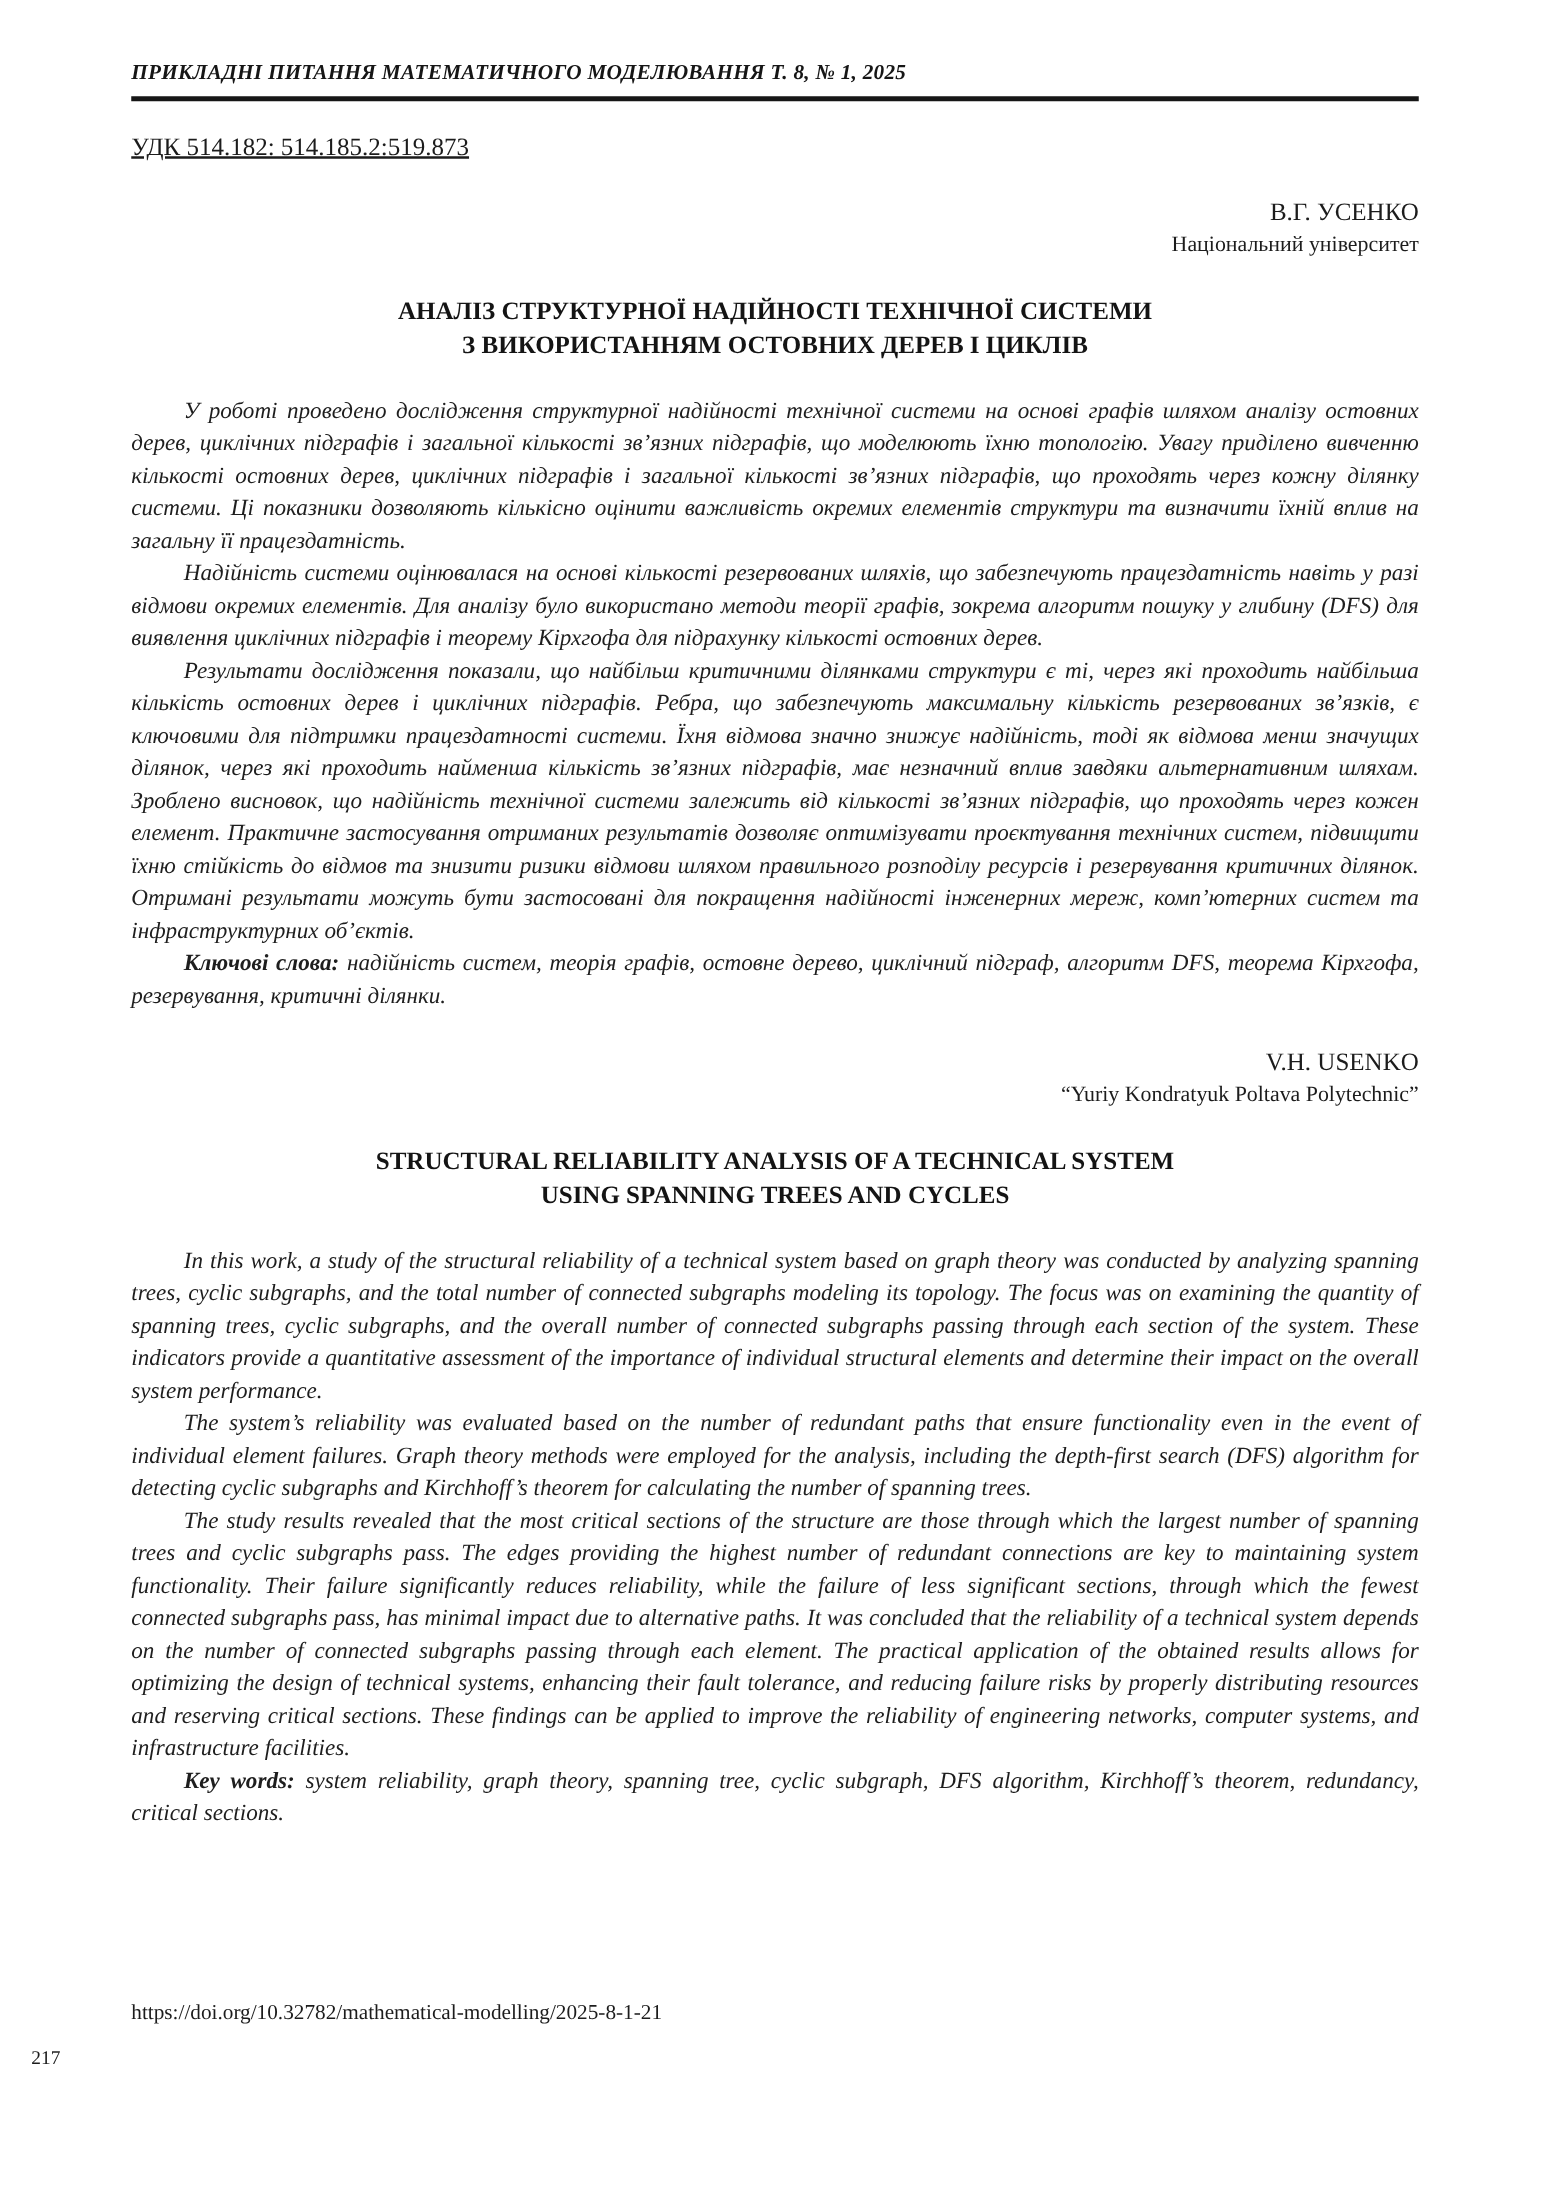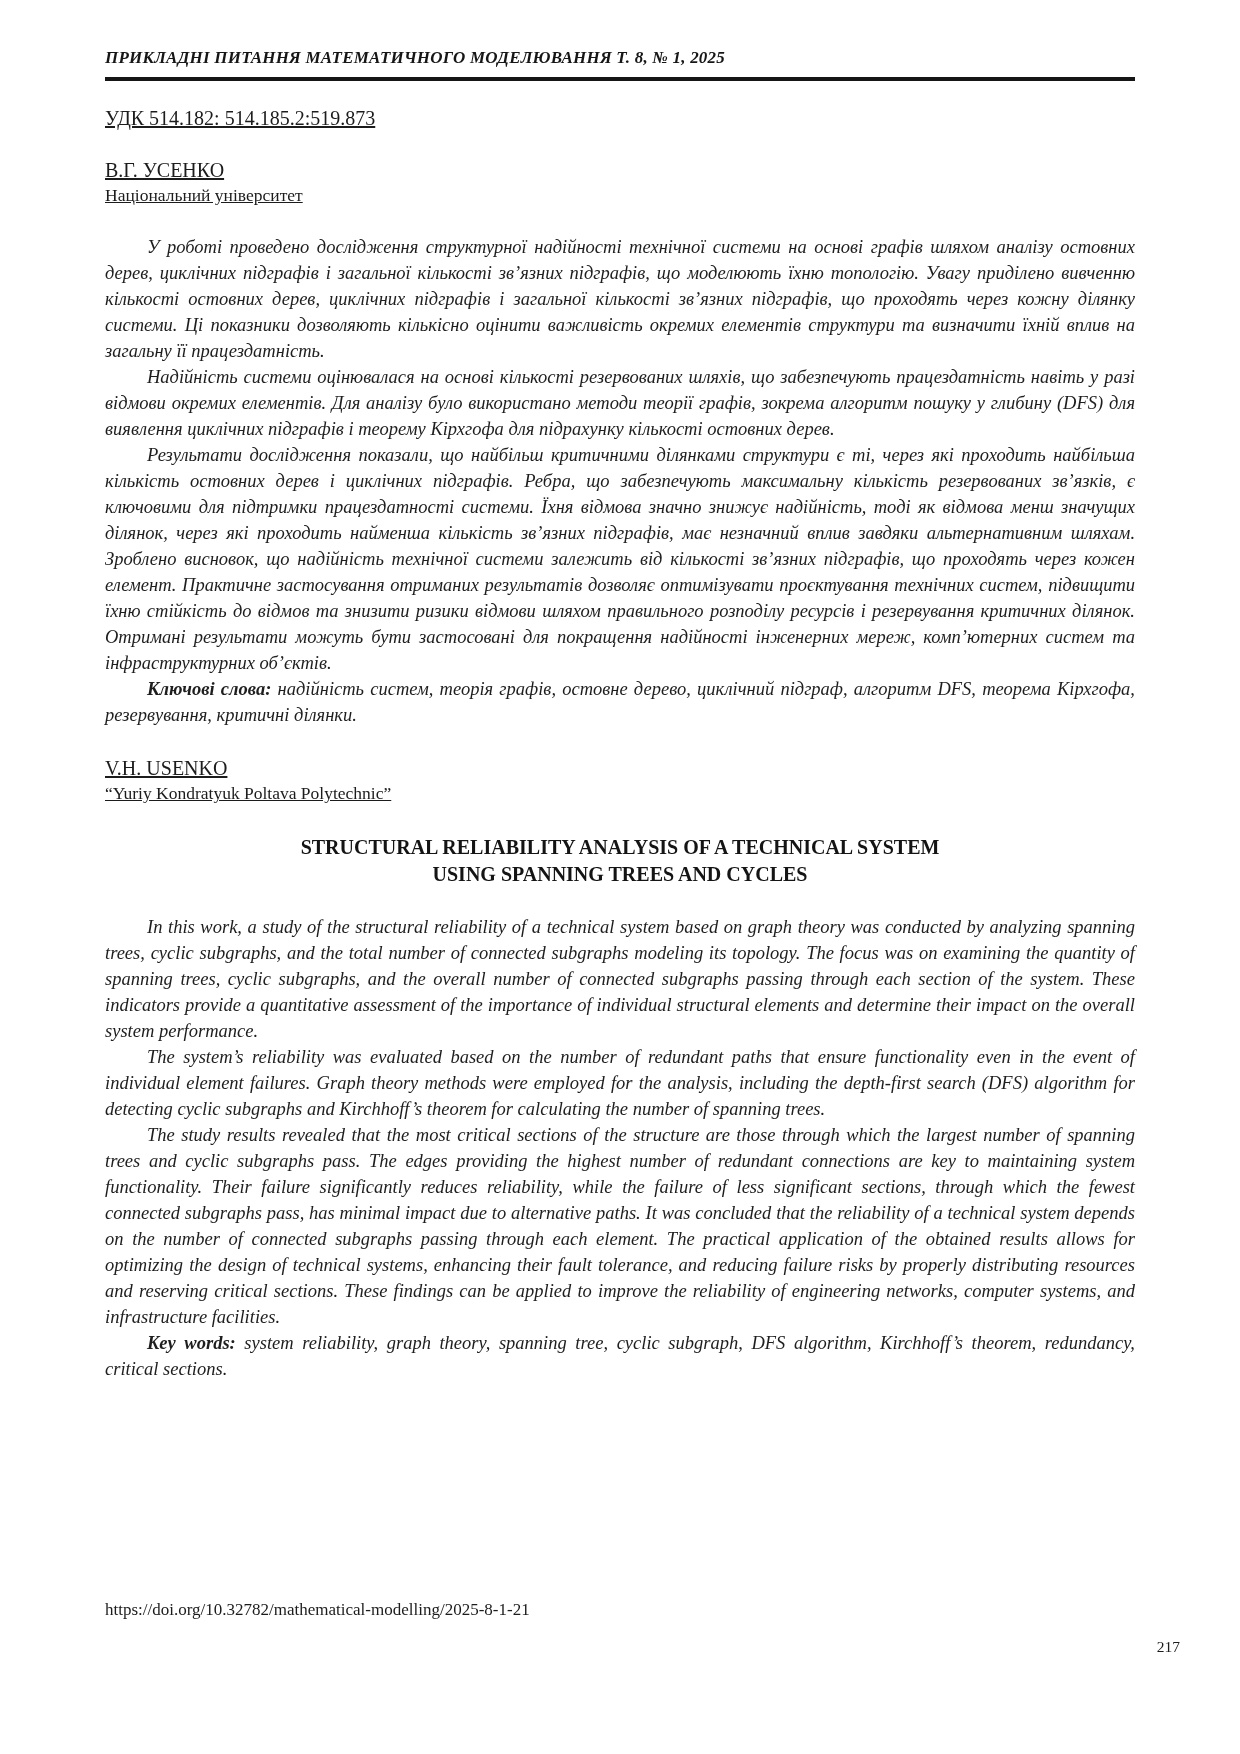--- a/index.html
+++ b/index.html
@@ -34,23 +34,23 @@
     margin-top: 9px;
     width: 100%;
     height: 0;
   }
   .udc {
     margin-top: 26px;
     font-size: 20px;
     text-decoration: underline;
   }
   .author-block {
+    text-align: right;
     margin-top: 28px;
     line-height: 25px;
-    text-decoration: underline;
   }
   .author-name {
     font-size: 20px;
   }
   .affil {
     font-size: 17.5px;
   }
   h1.title {
     margin: 28px 0 0 0;
     text-align: center;
@@ -80,41 +80,46 @@
     top: 1600px;
     font-size: 17px;
     color: #1c1c1c;
     text-decoration: none;
   }
   .footer-page-num {
     position: absolute;
     left: 0;
     top: 1638px;
     width: 1180px;
-    text-align: right;
+    text-align: left;
     font-size: 15.5px;
+    padding-left: 25px;
   }
 </style>
 </head>
 <body>
 
 <div class="page">
 
   <header>
     <div class="journal-line">ПРИКЛАДНІ ПИТАННЯ МАТЕМАТИЧНОГО МОДЕЛЮВАННЯ Т. 8, № 1, 2025</div>
     <div class="rule"></div>
   </header>
 
   <div class="udc">УДК 514.182: 514.185.2:519.873</div>
 
   <div class="author-block">
     <div class="author-name">В.Г. УСЕНКО</div>
     <div class="affil">Національний університет</div>
   </div>
 
+  <h1 class="title">
+    <span>АНАЛІЗ СТРУКТУРНОЇ НАДІЙНОСТІ ТЕХНІЧНОЇ СИСТЕМИ</span><br>
+    <span>З ВИКОРИСТАННЯМ ОСТОВНИХ ДЕРЕВ І ЦИКЛІВ</span>
+  </h1>
 
   <section class="abstract">
     <p>У роботі проведено дослідження структурної надійності технічної системи на основі графів шляхом аналізу остовних дерев, циклічних підграфів і загальної кількості зв’язних підграфів, що моделюють їхню топологію. Увагу приділено вивченню кількості остовних дерев, циклічних підграфів і загальної кількості зв’язних підграфів, що проходять через кожну ділянку системи. Ці показники дозволяють кількісно оцінити важливість окремих елементів структури та визначити їхній вплив на загальну її працездатність.</p>
     <p>Надійність системи оцінювалася на основі кількості резервованих шляхів, що забезпечують працездатність навіть у разі відмови окремих елементів. Для аналізу було використано методи теорії графів, зокрема алгоритм пошуку у глибину (DFS) для виявлення циклічних підграфів і теорему Кірхгофа для підрахунку кількості остовних дерев.</p>
     <p>Результати дослідження показали, що найбільш критичними ділянками структури є ті, через які проходить найбільша кількість остовних дерев і циклічних підграфів. Ребра, що забезпечують максимальну кількість резервованих зв’язків, є ключовими для підтримки працездатності системи. Їхня відмова значно знижує надійність, тоді як відмова менш значущих ділянок, через які проходить найменша кількість зв’язних підграфів, має незначний вплив завдяки альтернативним шляхам. Зроблено висновок, що надійність технічної системи залежить від кількості зв’язних підграфів, що проходять через кожен елемент. Практичне застосування отриманих результатів дозволяє оптимізувати проєктування технічних систем, підвищити їхню стійкість до відмов та знизити ризики відмови шляхом правильного розподілу ресурсів і резервування критичних ділянок. Отримані результати можуть бути застосовані для покращення надійності інженерних мереж, комп’ютерних систем та інфраструктурних об’єктів.</p>
     <p>
       <span class="kw-label">Ключові слова:</span><span> надійність систем, теорія графів, остовне дерево, циклічний підграф, алгоритм DFS, теорема Кірхгофа, резервування, критичні ділянки.</span>
     </p>
   </section>
 

